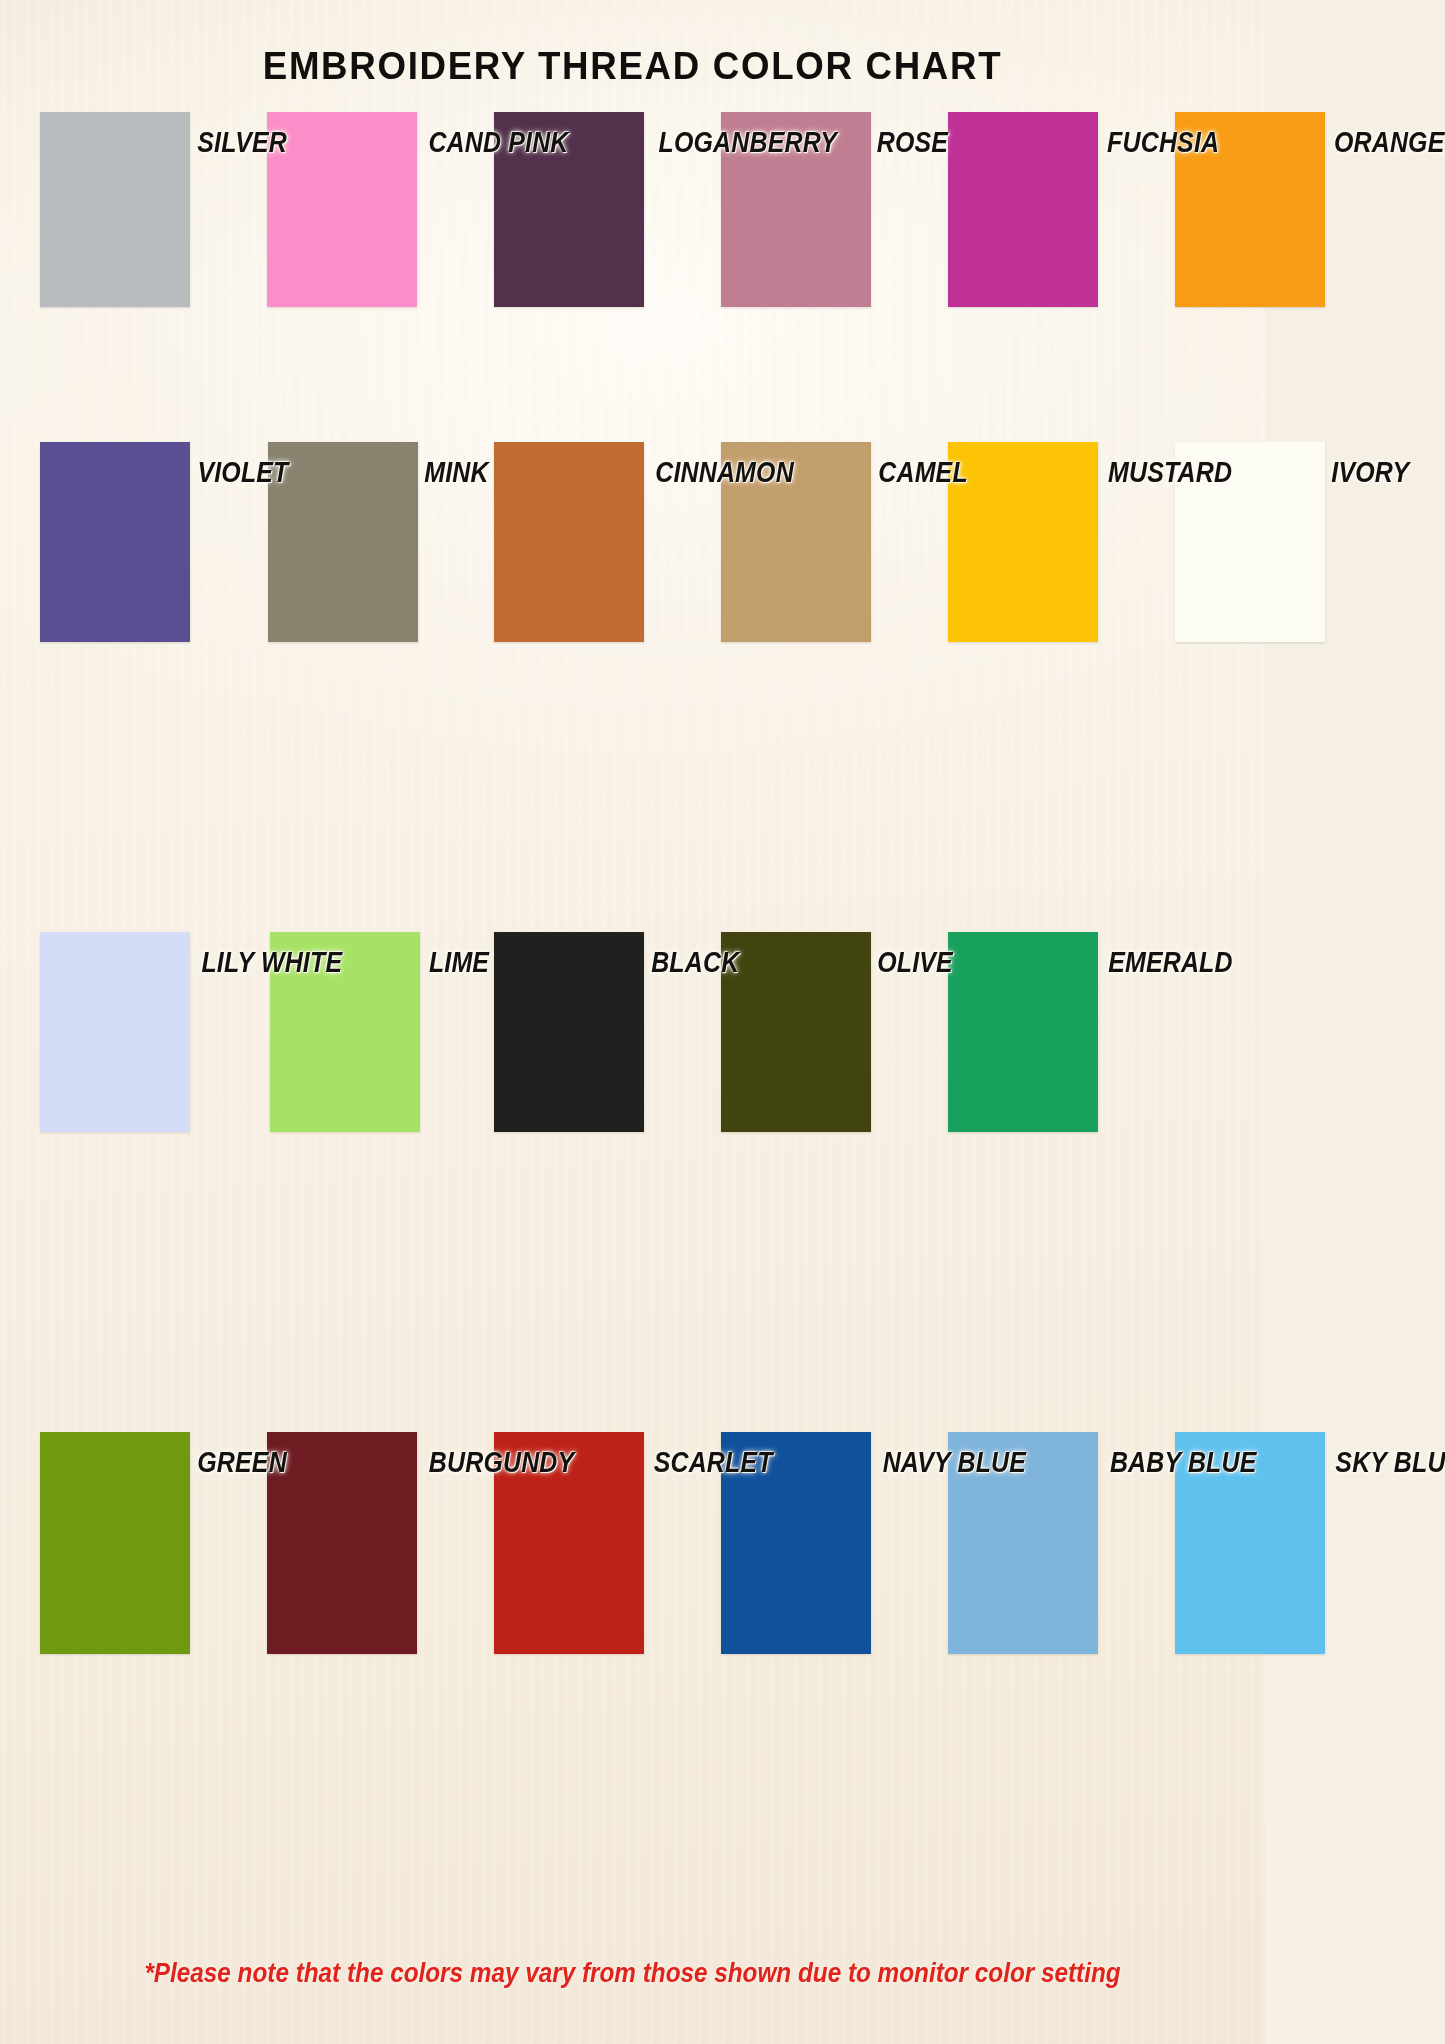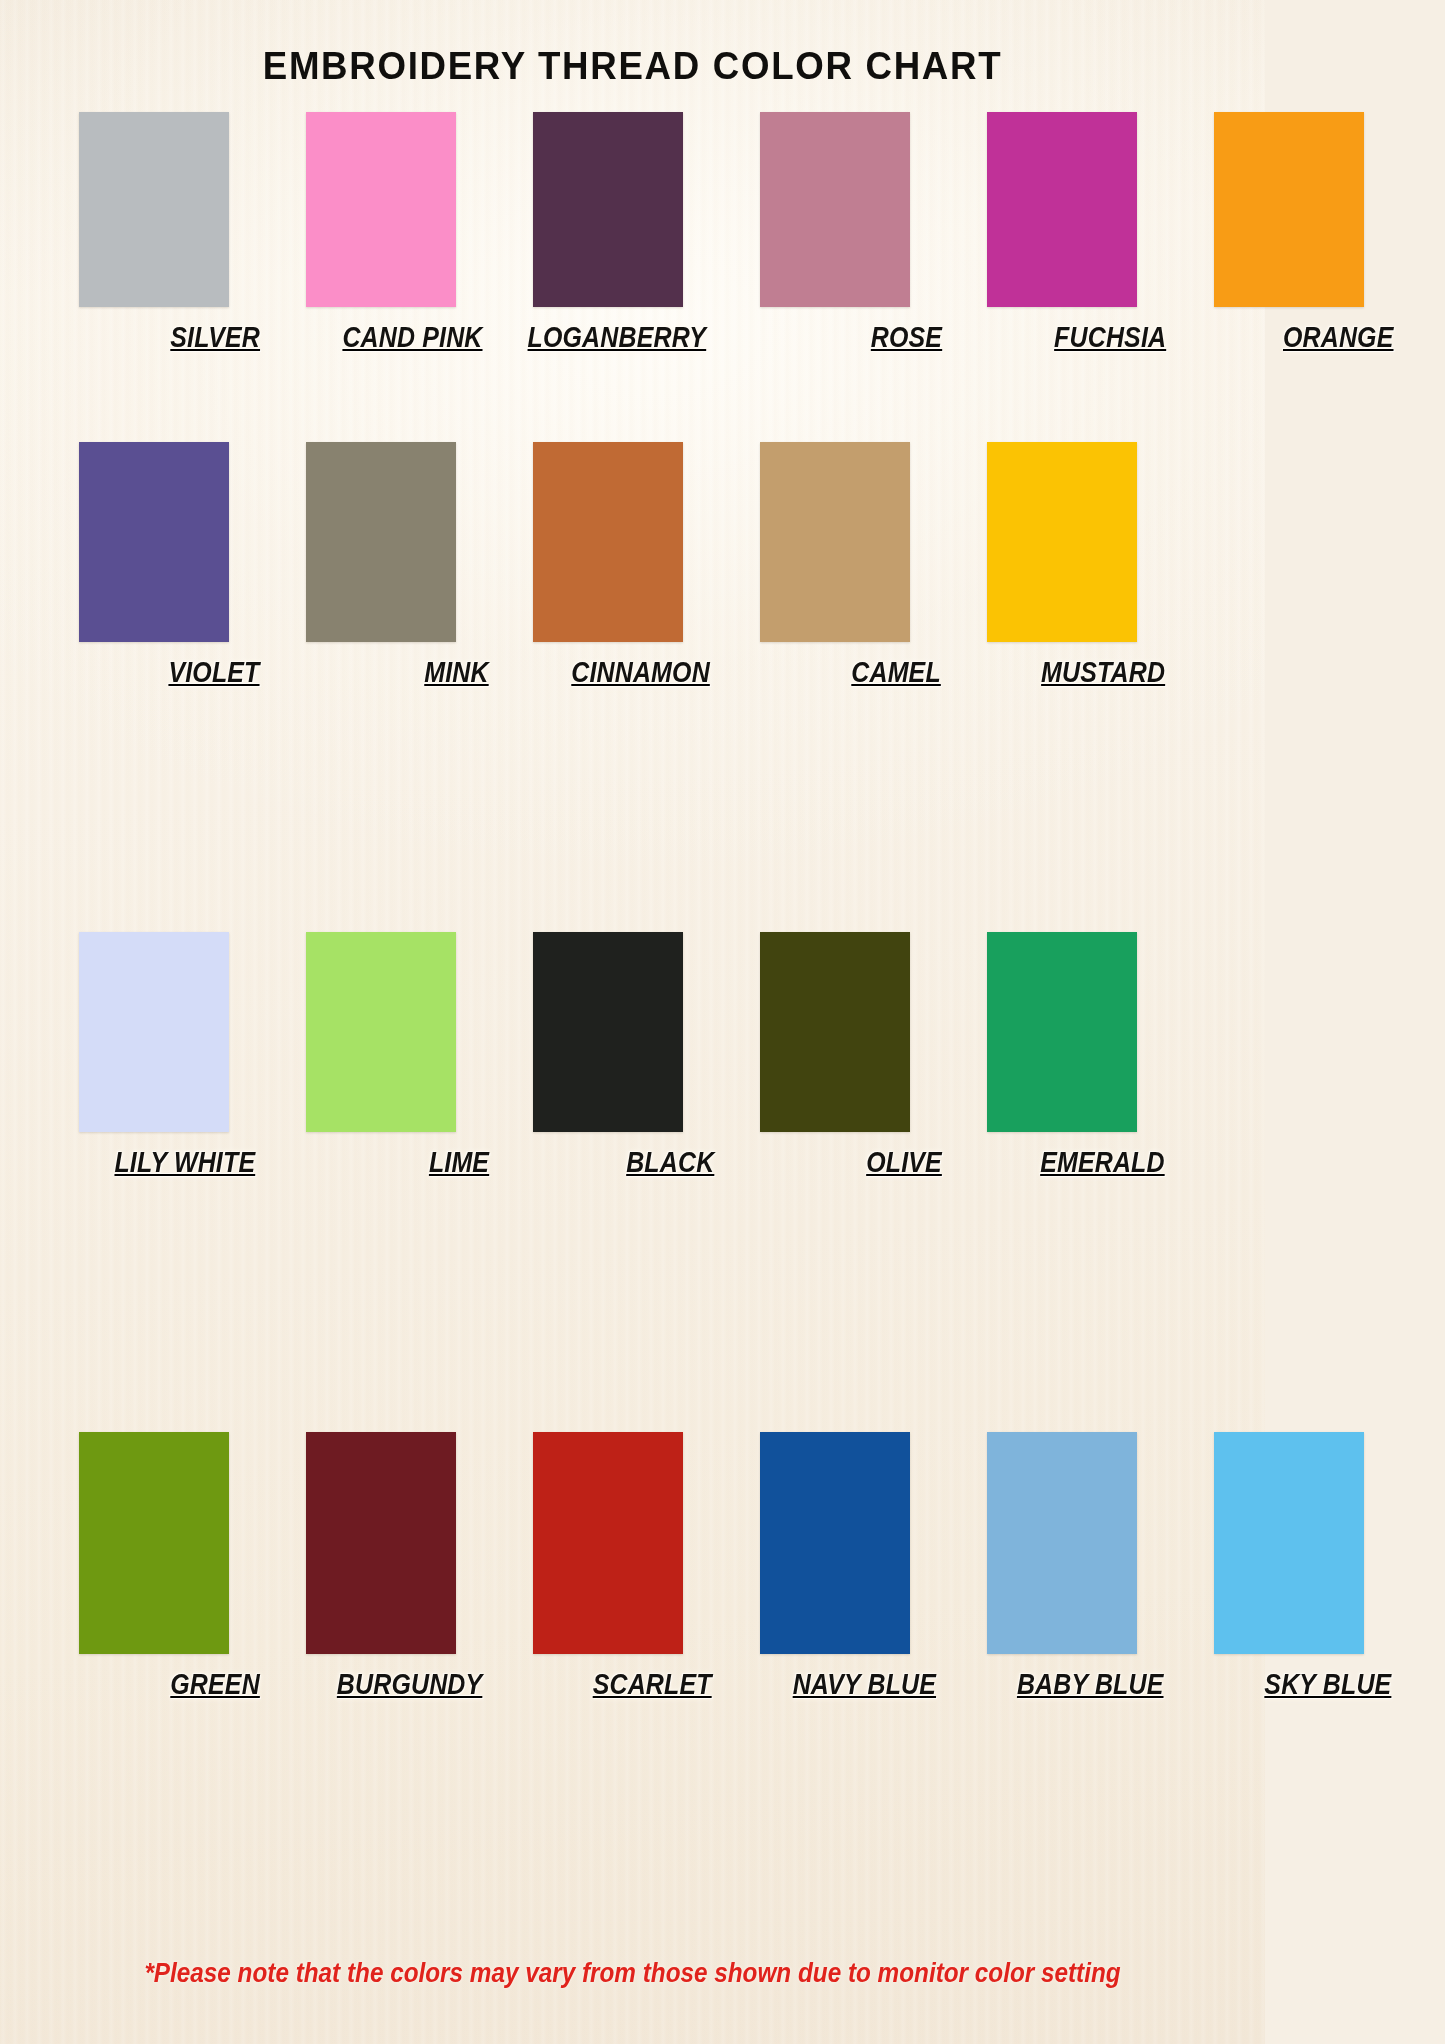--- a/index.html
+++ b/index.html
@@ -69,24 +69,23 @@
     margin-bottom: 0;
   }
   .row.r1 { height: 330px; }
   .row.r2 { height: 490px; }
   .row.r3 { height: 500px; }
   .row.r4 { height: 300px; }
 
   .cell {
     width: 227px;
     display: flex;
-    flex-direction: column;
-    align-items: flex-end;
+    flex-direction: row;
+    align-items: flex-start;
     box-sizing: border-box;
-    text-decoration: underline;
   }
 
   .swatch {
     width: 150px;
     height: 195px;
     margin-left: 0;
     box-shadow: 0 1px 2px rgba(120,105,85,0.22);
   }
   .row.r2 .swatch,
   .row.r3 .swatch,
@@ -206,20 +205,26 @@
           <div class="swatch" style="background-color: rgb(195, 158, 109);"></div>
         </div>
         <div class="label">CAMEL</div>
       </div>
       <div class="cell">
         <div class="swatch-wrap">
           <div class="swatch" style="background-color: rgb(251, 195, 3);"></div>
         </div>
         <div class="label">MUSTARD</div>
       </div>
+      <div class="cell">
+        <div class="swatch-wrap">
+          <div class="swatch" style="background-color: rgb(253, 252, 245);"></div>
+        </div>
+        <div class="label">IVORY</div>
+      </div>
     </div>
 
     <div class="row r3">
       <div class="cell">
         <div class="swatch-wrap">
           <div class="swatch" style="background-color: rgb(212, 220, 248);"></div>
         </div>
         <div class="label">LILY WHITE</div>
       </div>
       <div class="cell">

